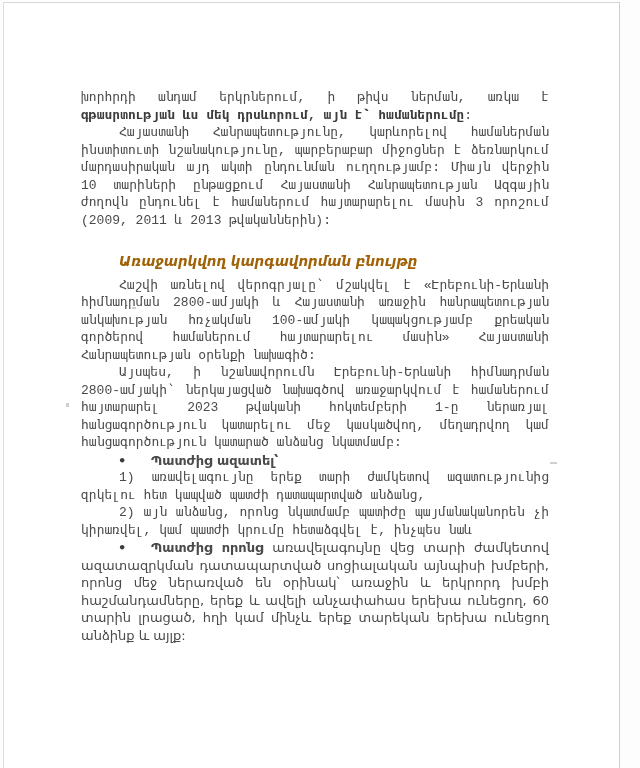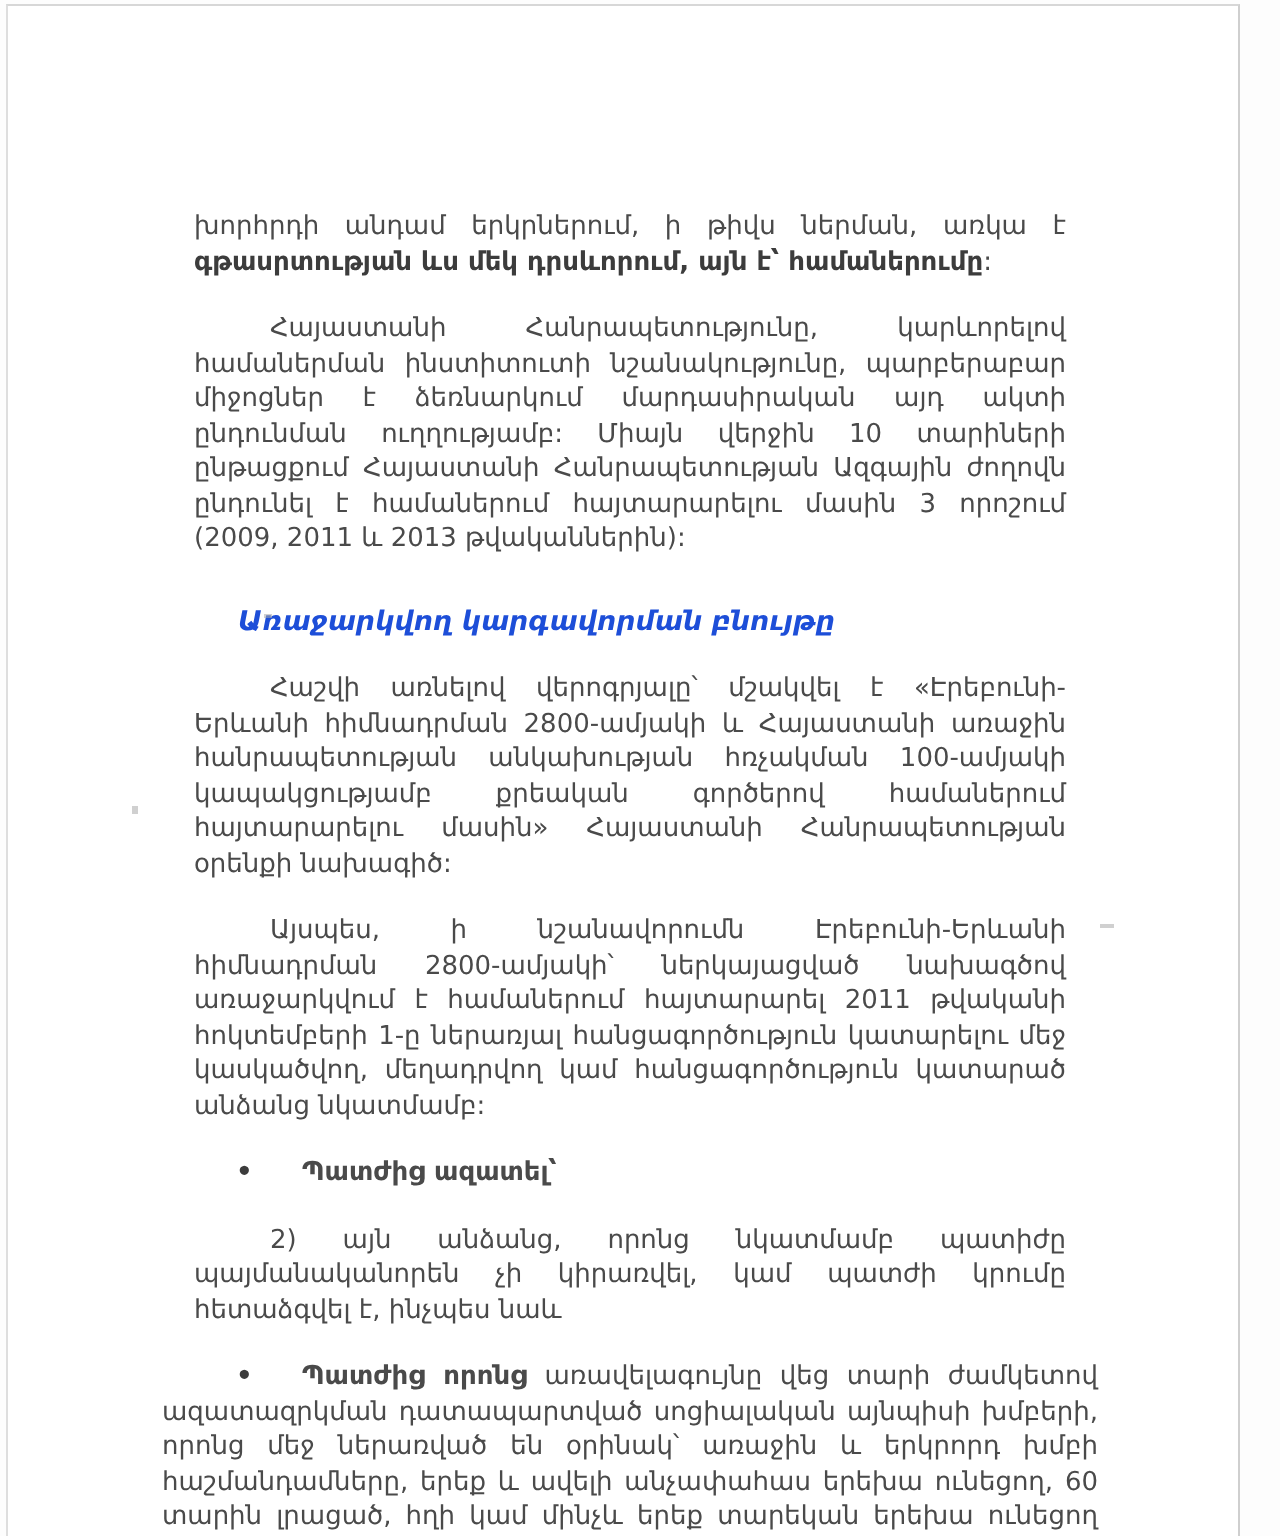--- a/index.html
+++ b/index.html
@@ -25,30 +25,30 @@
     box-sizing: border-box;
     overflow: hidden;
   }
   .content {
     padding: 86px 70px 0 77px;
     color: #4a4a4a;
     font-size: 13px;
     line-height: 17.5px;
     text-align: justify;
   }
-  .para { margin: 16px; text-indent: 38px; }
+  .para { margin: 0; text-indent: 38px; font-family: Liberation Mono, monospace; }
   .para.no-indent { text-indent: 0; }
   .para b { color: #3c3c3c; font-weight: bold; }
   .section-heading {
     margin: 24px 0 6px 0;
     text-indent: 38px;
     font-size: 13.5px;
     font-weight: bold;
     font-style: italic;
-    color: #1d4ed8;
+    color: #a16207;
     text-align: left;
   }
   .bullet-item { margin: 0; text-indent: 37px; }
   .bullet-marker {
     display: inline-block;
     width: 33px;
     text-indent: 0;
     color: #3c3c3c;
     font-weight: bold;
   }
@@ -66,25 +66,26 @@
 
       <p class="para no-indent"><span>խորհրդի անդամ երկրներում, ի թիվս ներման, առկա է </span><b>գթասրտության ևս մեկ դրսևորում, այն է՝ համաներումը</b><span>:</span></p>
 
       <p class="para">Հայաստանի Հանրապետությունը, կարևորելով համաներման ինստիտուտի նշանակությունը, պարբերաբար միջոցներ է ձեռնարկում մարդասիրական այդ ակտի ընդունման ուղղությամբ: Միայն վերջին 10 տարիների ընթացքում Հայաստանի Հանրապետության Ազգային ժողովն ընդունել է համաներում հայտարարելու մասին 3 որոշում (2009, 2011 և 2013 թվականներին):</p>
 
 
       <h3 class="section-heading">Առաջարկվող կարգավորման բնույթը</h3>
 
       <p class="para">Հաշվի առնելով վերոգրյալը՝ մշակվել է «Էրեբունի-Երևանի հիմնադրման 2800-ամյակի և Հայաստանի առաջին հանրապետության անկախության հռչակման 100-ամյակի կապակցությամբ քրեական գործերով համաներում հայտարարելու մասին» Հայաստանի Հանրապետության օրենքի նախագիծ:</p>
 
-      <p class="para">Այսպես, ի նշանավորումն Էրեբունի-Երևանի հիմնադրման 2800-ամյակի՝ ներկայացված նախագծով առաջարկվում է համաներում հայտարարել 2011 թվականի հոկտեմբերի 1-ը ներառյալ հանցագործություն կատարելու մեջ կասկածվող, մեղադրվող կամ հանցագործություն կատարած անձանց նկատմամբ:</p>
+      <p class="para">Այսպես, ի նշանավորումն Էրեբունի-Երևանի հիմնադրման 2800-ամյակի՝ ներկայացված նախագծով առաջարկվում է համաներում հայտարարել 2023 թվականի հոկտեմբերի 1-ը ներառյալ հանցագործություն կատարելու մեջ կասկածվող, մեղադրվող կամ հանցագործություն կատարած անձանց նկատմամբ:</p>
 
 
       <p class="bullet-item"><span class="bullet-marker">•</span><b>Պատժից ազատել՝</b><span></span></p>
 
+      <p class="para">1) առավելագույնը երեք տարի ժամկետով ազատությունից զրկելու հետ կապված պատժի դատապարտված անձանց,</p>
 
       <p class="para">2) այն անձանց, որոնց նկատմամբ պատիժը պայմանականորեն չի կիրառվել, կամ պատժի կրումը հետաձգվել է, ինչպես նաև</p>
 
 
       <p class="bullet-item"><span class="bullet-marker">•</span><b>Պատժից որոնց</b><span> առավելագույնը վեց տարի ժամկետով ազատազրկման դատապարտված սոցիալական այնպիսի խմբերի, որոնց մեջ ներառված են օրինակ՝ առաջին և երկրորդ խմբի հաշմանդամները, երեք և ավելի անչափահաս երեխա ունեցող, 60 տարին լրացած, հղի կամ մինչև երեք տարեկան երեխա ունեցող անձինք և այլք:</span></p>
 
     </div>
     <div class="speck speck-1"></div>
     <div class="speck speck-2"></div>
     <div class="speck speck-3"></div>

